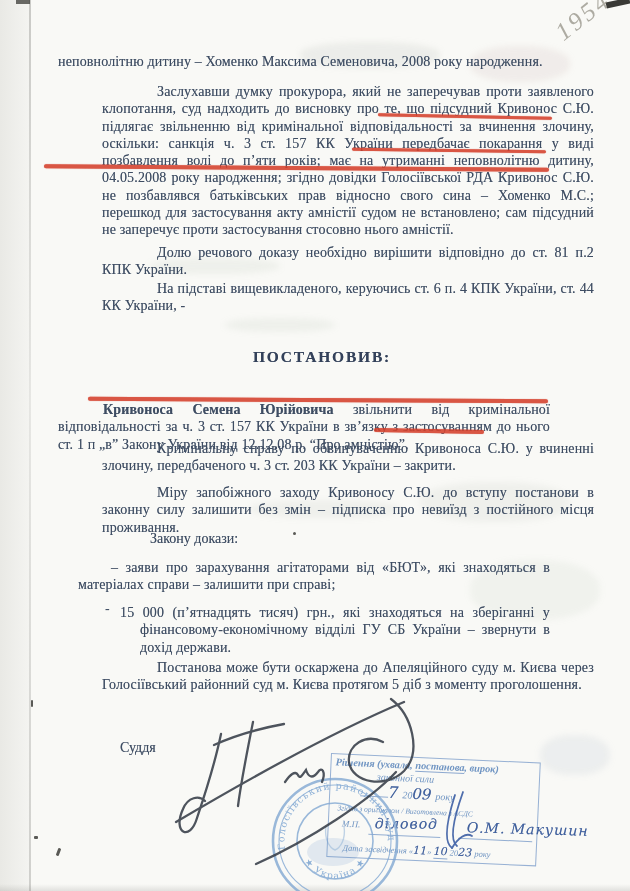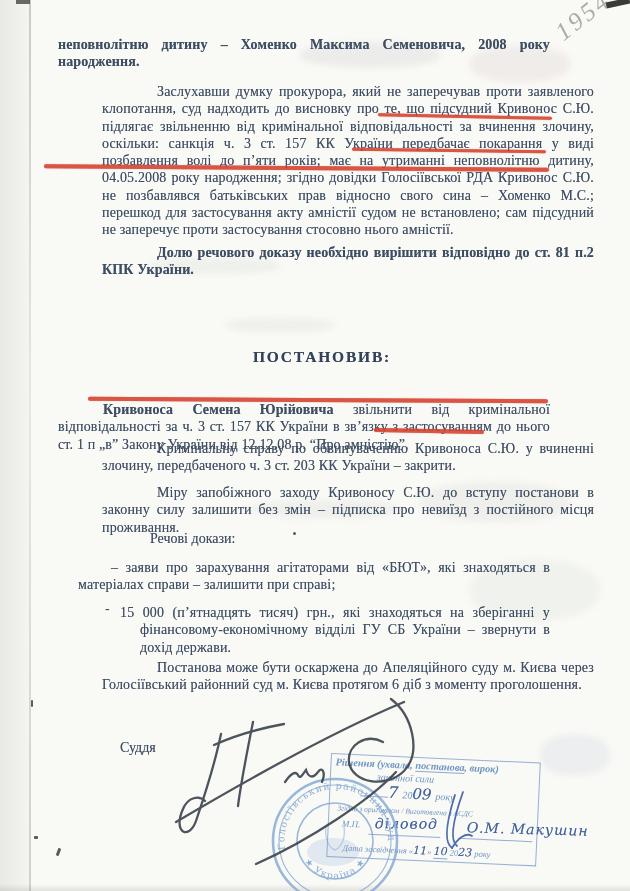--- a/index.html
+++ b/index.html
@@ -72,36 +72,37 @@
 
   <div class="corner-mark" style="left:16px;top:0;width:14px;height:4px;opacity:.75;"></div>
   <div class="corner-mark" style="left:606px;top:0;width:24px;height:6px;transform:rotate(-12deg);"></div>
   <div class="speck" style="left:293px;top:532px;width:3px;height:3px;border-radius:50%;"></div>
   <div class="speck" style="left:31px;top:700px;width:2px;height:7px;"></div>
   <div class="speck" style="left:34px;top:836px;width:4px;height:3px;"></div>
   <div class="speck" style="left:57px;top:848px;width:3px;height:8px;transform:rotate(20deg);"></div>
 
   <div class="pencil-note">1954</div>
 
-  <p class="para" style="top:36px;font-weight:bold;">неповнолітню дитину – Хоменко Максима Семеновича, 2008 року народження.</p>
+  <p class="para" style="top:53px;">неповнолітню дитину – Хоменко Максима Семеновича, 2008 року народження.</p>
   <p class="para indent" style="top:83px;">Заслухавши думку прокурора, який не заперечував проти заявленого клопотання, суд надходить до висновку про те, що підсудний Кривонос С.Ю. підлягає звільненню від кримінальної відповідальності за вчинення злочину, оскільки: санкція ч. 3 ст. 157 КК України передбачає покарання у виді позбавлення волі до п’яти років; має на утриманні неповнолітню дитину, 04.05.2008 року народження; згідно довідки Голосіївської РДА Кривонос С.Ю. не позбавлявся батьківських прав відносно свого сина – Хоменко М.С.; перешкод для застосування акту амністії судом не встановлено; сам підсудний не заперечує проти застосування стосовно нього амністії.</p>
-  <p class="para indent" style="top:244px;font-weight:bold;">Долю речового доказу необхідно вирішити відповідно до ст. 81 п.2 КПК України.</p>
+  <p class="para indent" style="top:244px;">Долю речового доказу необхідно вирішити відповідно до ст. 81 п.2 КПК України.</p>
+  <p class="para indent" style="top:280px;">На підставі вищевикладеного,  керуючись ст. 6 п. 4 КПК України, ст. 44 КК України, -</p>
 
   <h2 class="heading">ПОСТАНОВИВ:</h2>
 
   <p class="para indent-sm" style="top:384px;"><span class="bold">Кривоноса Семена Юрійовича</span><span> звільнити від кримінальної відповідальності за ч. 3 ст. 157 КК України в зв’язку з застосуванням до нього ст. 1 п „в” Закону України від 12.12.08 р. “Про амністію”.</span></p>
   <p class="para indent" style="top:440px;">Кримінальну справу по обвинуваченню Кривоноса С.Ю. у вчиненні злочину, передбаченого ч. 3 ст. 203  КК України – закрити.</p>
   <p class="para indent" style="top:484px;">Міру запобіжного заходу Кривоносу С.Ю. до вступу постанови в законну силу залишити без змін – підписка про невиїзд з постійного місця проживання.</p>
 
-  <p class="label" style="left:150px;top:531px;">Речові докази:</p>
+  <p class="label" style="left:150px;top:531px;">Закону докази:</p>
   <p class="para bullet1" style="top:559px;">– заяви про зарахування агітаторами від «БЮТ», які знаходяться в матеріалах справи – залишити при справі;</p>
   <span class="bullet2-dash">-</span>
   <p class="para bullet2" style="top:604px;">15 000 (п’ятнадцять тисяч) грн., які знаходяться на зберіганні у фінансовому-економічному відділі  ГУ СБ України – звернути в дохід держави.</p>
 
-  <p class="para indent" style="top:659px;">Постанова може бути оскаржена до Апеляційного суду м. Києва через Голосіївський районний суд   м. Києва протягом 6 діб з моменту проголошення.</p>
+  <p class="para indent" style="top:659px;">Постанова може бути оскаржена до Апеляційного суду м. Києва через Голосіївський районний суд   м. Києва протягом 5 діб з моменту проголошення.</p>
   <p class="label" style="left:120px;top:740px;">Суддя</p>
 
   <div class="red-line" style="left:378px;top:115px;width:174px;transform:rotate(1.2deg);"></div>
   <div class="red-line" style="left:352px;top:149px;width:194px;transform:rotate(.8deg);"></div>
   <div class="red-line" style="left:44px;top:166px;width:505px;height:4px;transform:rotate(.4deg);"></div>
   <div class="red-line" style="left:88px;top:398px;width:460px;height:4px;transform:rotate(.3deg);"></div>
   <div class="red-line" style="left:374px;top:429px;width:110px;height:4px;transform:rotate(1deg);"></div>
 
   <div class="stamp">
     <div class="sline" style="left:4px;top:2px;font-size:10.3px;font-weight:bold;"><span>Рішення (ухвала, </span><span class="u">постанова</span><span>, вирок)</span></div>

